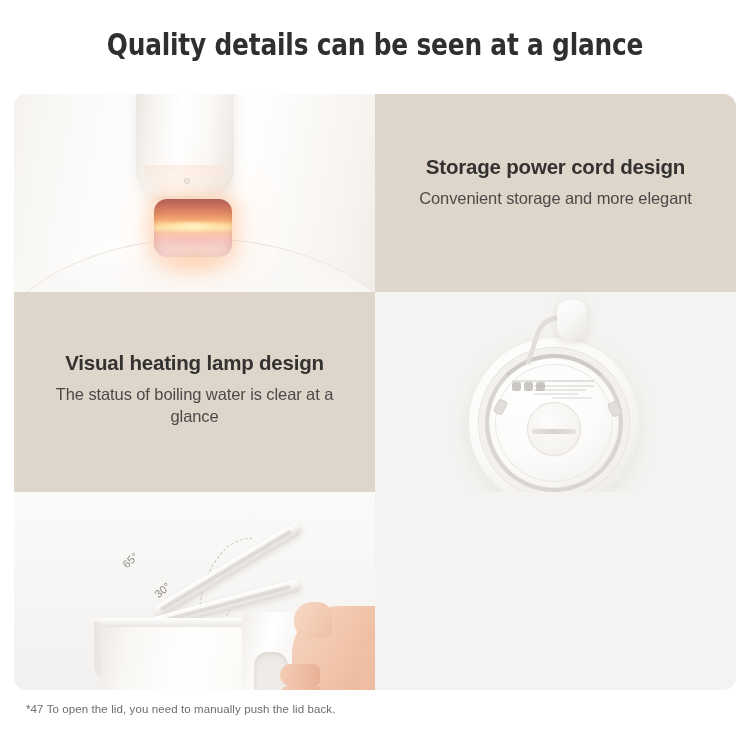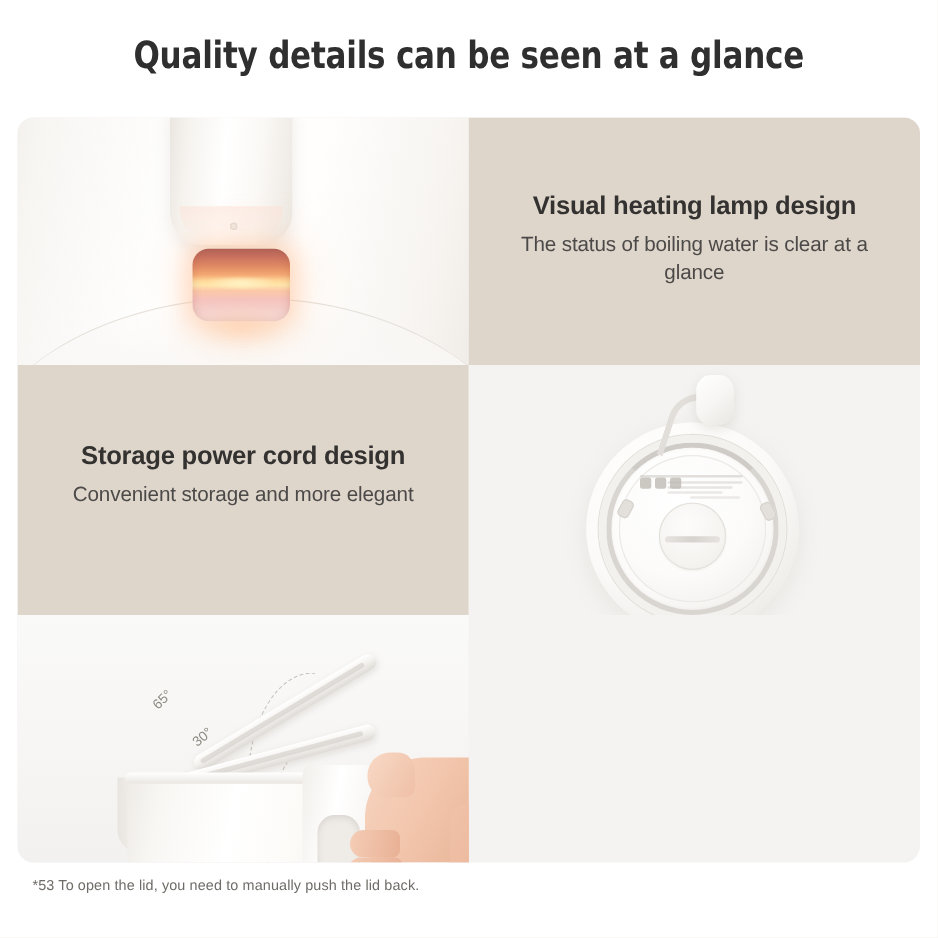--- a/index.html
+++ b/index.html
@@ -443,30 +443,30 @@
       <div class="lamp-seam"></div>
       <div class="lamp-column"></div>
       <div class="lamp-dot"></div>
       <div class="lamp-window-frame"></div>
       <div class="lamp-window"></div>
       <div class="lamp-glow"></div>
     </div>
   </div>
 
   <div class="cell beige">
+    <div class="txt c3">
+      <div class="headline">Storage power cord design</div>
+      <div class="sub">Convenient storage and more elegant</div>
+    </div>
+  </div>
+
+  <div class="cell beige">
     <div class="txt c1">
       <div class="headline">Visual heating lamp design</div>
       <div class="sub">The status of boiling water is clear at a glance</div>
-    </div>
-  </div>
-
-  <div class="cell beige">
-    <div class="txt c3">
-      <div class="headline">Storage power cord design</div>
-      <div class="sub">Convenient storage and more elegant</div>
     </div>
   </div>
 
   <div class="cell photo-w">
     <div class="base-scene">
       <div class="base-outer"></div>
       <div class="base-groove"></div>
       <div class="base-cord"></div>
       <div class="base-plate"></div>
       <div class="base-label">
@@ -511,13 +511,13 @@
         <div class="finger f1"></div>
         <div class="finger f2"></div>
 
       </div>
     </div>
   </div>
 
 
 </div>
 
-<div class="footnote">*53 To open the lid, you need to manually push the lid back.</div>
+<div class="footnote">*47 To open the lid, you need to manually push the lid back.</div>
 
 </body></html>

